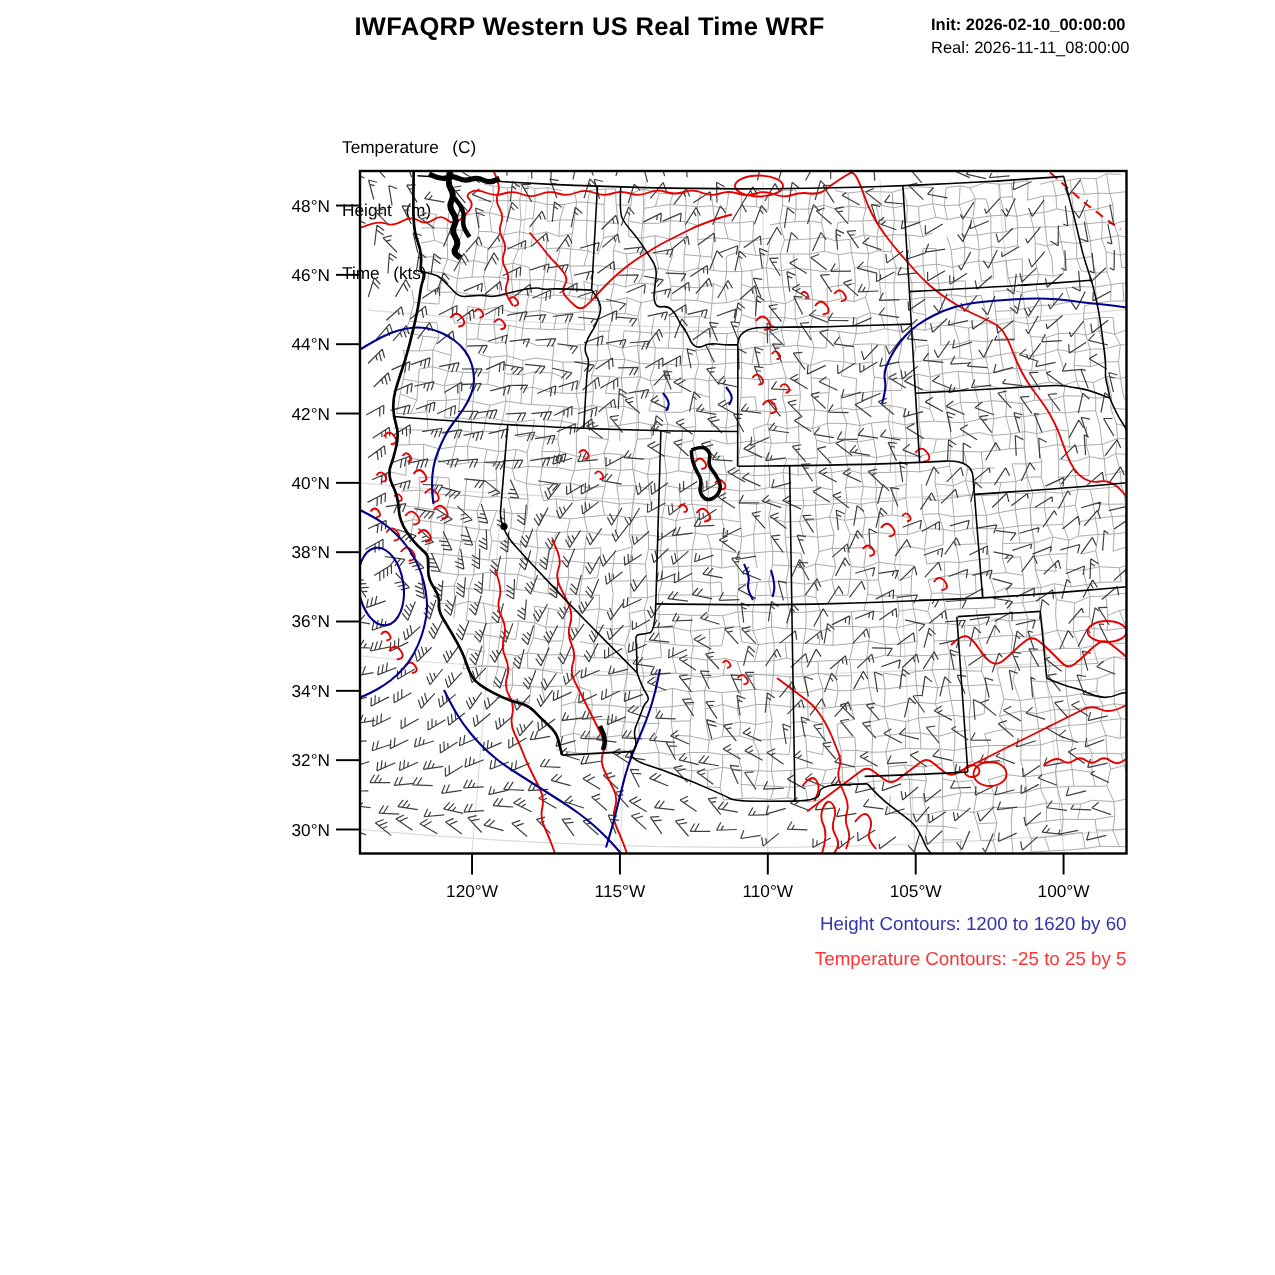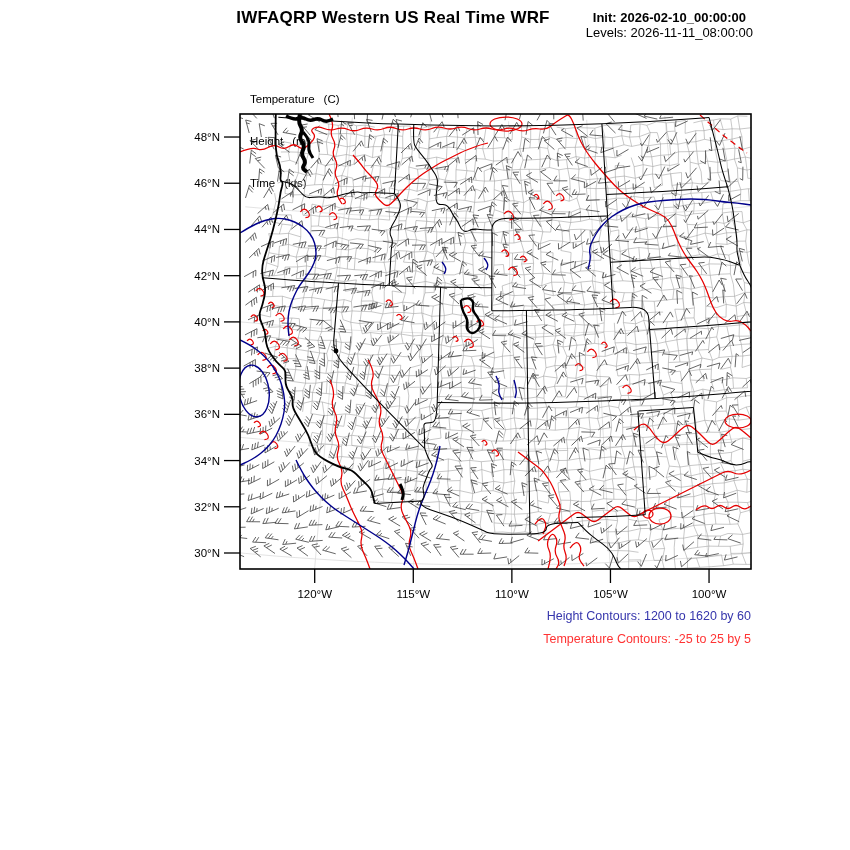--- a/index.html
+++ b/index.html
@@ -1,39 +1,39 @@
 <!DOCTYPE html>
 <html><head>
 <meta charset="utf-8">
 <style>
   html,body{margin:0;padding:0;background:#fff;}
   .canvas{position:relative;width:850px;height:850px;background:#fff;overflow:hidden;
           font-family:"Liberation Sans","DejaVu Sans",sans-serif;color:#000;margin-left:48px;}
   .title{position:absolute;left:150px;top:8px;width:390px;text-align:center;
          font-size:17px;font-weight:bold;letter-spacing:.2px;}
-  .initblock{position:absolute;right:145px;top:10px;text-align:center;font-size:13px;line-height:15px;}
+  .initblock{position:absolute;right:145px;top:10px;text-align:left;font-size:11px;line-height:15px;}
   .initline{font-weight:bold;}
   .validline{font-weight:normal;}
-  .legend{position:absolute;left:202px;top:64px;font-size:11.5px;line-height:14px;white-space:pre;}
+  .legend{position:absolute;left:180px;top:64px;font-size:11.5px;line-height:14px;white-space:pre;}
   .lrow span.unit{margin-left:9px;}
   .ann{position:absolute;right:147px;text-align:right;font-size:12.5px;}
   #ann-h{top:609px;}
   #ann-t{top:632px;}
   .footer{position:absolute;left:196px;top:810px;font-size:11px;line-height:14px;}
   svg{position:absolute;left:0;top:0;}
 </style>
 </head>
 <body>
 
 <div class="canvas">
   <div class="title">IWFAQRP Western US Real Time WRF</div>
 
   <div class="initblock">
     <div class="initline"><span>Init:</span> <span>2026-02-10_00:00:00</span></div>
-    <div class="validline"><span>Levels:</span> <span>2026-11-11_08:00:00</span></div>
+    <div class="validline"><span>Real:</span> <span>2026-11-11_08:00:00</span></div>
   </div>
 
   <div class="legend">
     <div class="lrow"><span>Temperature</span><span class="unit">(C)</span></div>
     <div class="lrow"><span>Height</span><span class="unit">(m)</span></div>
     <div class="lrow"><span>Time</span><span class="unit">(kts)</span></div>
   </div>
 
   <svg id="map" width="850" height="850">
       <defs>

